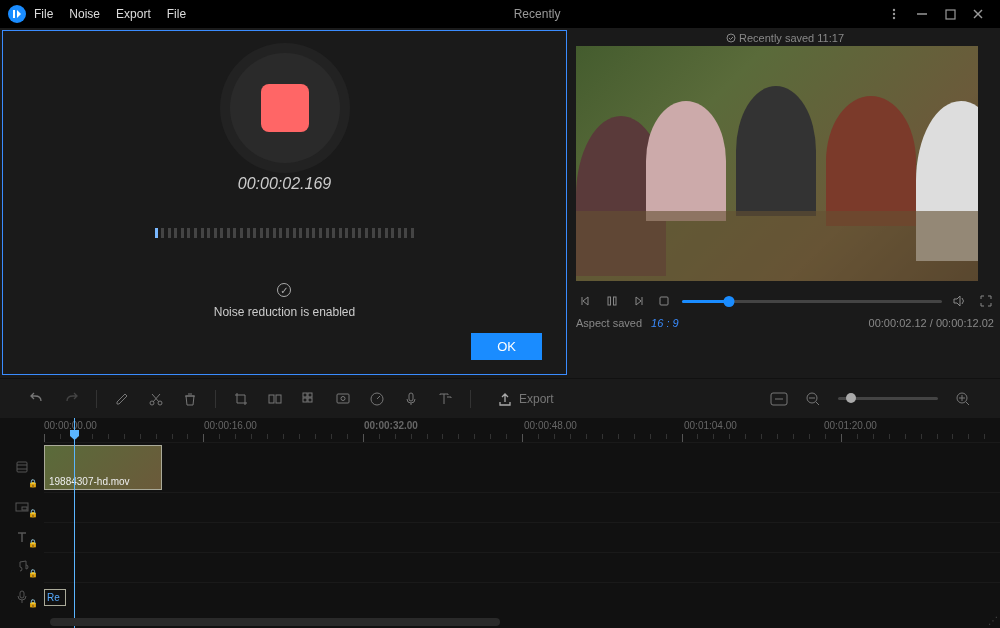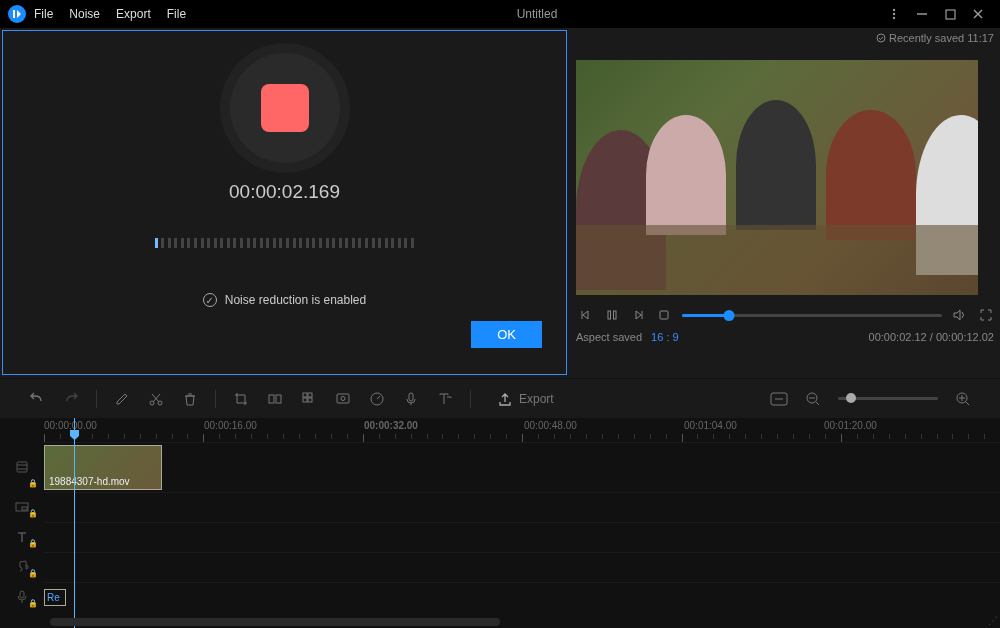--- a/index.html
+++ b/index.html
@@ -8,45 +8,45 @@
   .logo { width: 18px; height: 18px; border-radius: 50%; background: #1a8cff; display: flex; align-items: center; justify-content: center; }
   .logo svg { width: 10px; height: 10px; }
   .menu-item { padding: 0 8px; color: #ddd; cursor: pointer; }
   .title-center { flex: 1; text-align: center; color: #999; }
   .win-ctrl { width: 28px; display: flex; align-items: center; justify-content: center; color: #999; cursor: pointer; }
   .main-area { display: flex; height: 350px; }
   .dialog-area { width: 570px; padding: 2px; }
   .dialog { width: 565px; height: 345px; border: 1px solid #3a8cff; background: #1a1a1a; display: flex; flex-direction: column; align-items: center; }
   .rec-btn { width: 110px; height: 110px; border-radius: 50%; background: #2a2a2a; margin-top: 22px; display: flex; align-items: center; justify-content: center; box-shadow: 0 0 0 10px #222222; }
   .rec-square { width: 48px; height: 48px; border-radius: 8px; background: #f66; }
-  .rec-time { margin-top: 18px; color: #ccc; font-size: 19px; }
+  .rec-time { margin-top: 12px; color: #ccc; font-size: 16px; font-style: italic; }
   .waveform { width: 260px; height: 20px; margin-top: 30px; display: flex; align-items: center; gap: 2px; justify-content: space-between; }
   .waveform span { width: 3px; background: #444; height: 10px; }
   .waveform span.active { background: #7ab8ff; }
-  .noise-row { margin-top: 40px; display: flex; align-items: center; gap: 8px; color: #ccc; }
+  .noise-row { margin-top: 40px; display: flex; align-items: center; gap: 8px; color: #ccc; flex-direction: column; }
   .check { width: 14px; height: 14px; border: 1.5px solid #aaa; border-radius: 50%; display: flex; align-items: center; justify-content: center; }
   .check::after { content:"✓"; font-size: 10px; color: #aaa; }
   .ok-btn { align-self: flex-end; margin: 14px 24px 14px 0; background: #1a8cff; color: #fff; border: none; padding: 6px 26px; font-size: 13px; cursor: pointer; }
   .preview-area { flex: 1; padding: 4px 6px 0 6px; display: flex; flex-direction: column; }
-  .saved-row { text-align: right; font-size: 11px; color: #888; padding-bottom: 16px; }
+  .saved-row { text-align: center; font-size: 11px; color: #888; padding-bottom: 2px; }
   .preview { width: 402px; height: 235px; background: linear-gradient(135deg,#445c2e 0%,#5a6b3a 30%,#6b5a3a 70%,#4a3a2a 100%); position: relative; overflow: hidden; }
   .person { position: absolute; border-radius: 50% 50% 0 0; }
   .p1 { left: 0px; top: 70px; width: 90px; height: 160px; background: #5a3a3a; }
   .p2 { left: 70px; top: 55px; width: 80px; height: 120px; background: #caa; }
   .p3 { left: 160px; top: 40px; width: 80px; height: 130px; background: #333; }
   .p4 { left: 250px; top: 50px; width: 90px; height: 130px; background: #7b3a2a; }
   .p5 { left: 340px; top: 55px; width: 90px; height: 160px; background: #ddd; }
   .table-top { position: absolute; bottom: 0; width: 100%; height: 70px; background: rgba(100,80,50,0.6); }
   .controls { display: flex; align-items: center; gap: 10px; margin-top: 12px; padding-left: 2px; color:#888; }
   .ctrl-icon { width: 16px; height: 16px; display: flex; align-items: center; justify-content: center; cursor: pointer; }
   .seek { flex: 1; height: 3px; background: #444; position: relative; border-radius: 2px; }
   .seek-fill { position: absolute; left: 0; top: 0; height: 100%; width: 18%; background: #1a8cff; border-radius: 2px; }
   .seek-thumb { position: absolute; left: 18%; top: -4px; width: 11px; height: 11px; border-radius: 50%; background: #1a8cff; transform: translateX(-50%); }
   .below-ctrls { display: flex; justify-content: space-between; margin-top: 8px; font-size: 11px; color:#888; }
-  .aspect-val { color: #3a8cff; margin-left: 6px; }
+  .aspect-val { color: #3a8cff; margin-left: 6px; font-style: italic; }
   .toolbar { height: 40px; display: flex; align-items: center; gap: 16px; padding: 0 28px; color: #777; border-top: 1px solid #111; }
   .tool { width: 18px; height: 18px; display: flex; align-items: center; justify-content: center; cursor: pointer; }
   .export-btn { display: flex; align-items: center; gap: 6px; margin-left: 10px; cursor: pointer; font-size: 12px; }
   .tool-spacer { flex: 1; }
   .zoom-slider { width: 100px; height: 3px; background: #444; position: relative; border-radius: 2px; }
   .zoom-thumb { position: absolute; left: 8%; top: -4px; width: 10px; height: 10px; border-radius: 50%; background: #aaa; }
   .timeline { background: #111; height: 210px; display: flex; }
   .track-labels { width: 44px; display: flex; flex-direction: column; }
   .track-label { height: 30px; display: flex; align-items: center; justify-content: center; color: #555; position: relative; }
   .track-label.first { height: 50px; margin-top:24px;}
@@ -75,21 +75,21 @@
   <div class="logo">
     <svg viewBox="0 0 10 10">
         <rect x="1" y="1" width="2" height="8" fill="#fff"></rect>
         <path d="M5 1 L9 5 L5 9 Z" fill="#fff"></path>
       </svg>
   </div>
   <div class="menu-item">File</div>
   <div class="menu-item">Noise</div>
   <div class="menu-item">Export</div>
   <div class="menu-item">File</div>
-  <div class="title-center">Untitled</div>
+  <div class="title-center">Recently</div>
   <div class="win-ctrl">
       <svg width="14" height="14" viewBox="0 0 14 14">
         <circle cx="7" cy="3" r="1.2" fill="#999"></circle>
         <circle cx="7" cy="7" r="1.2" fill="#999"></circle>
         <circle cx="7" cy="11" r="1.2" fill="#999"></circle>
       </svg>
     </div>
   <div class="win-ctrl">
       <svg width="12" height="12">
         <line x1="1" y1="6" x2="11" y2="6" stroke="#999" stroke-width="1.5"></line>

